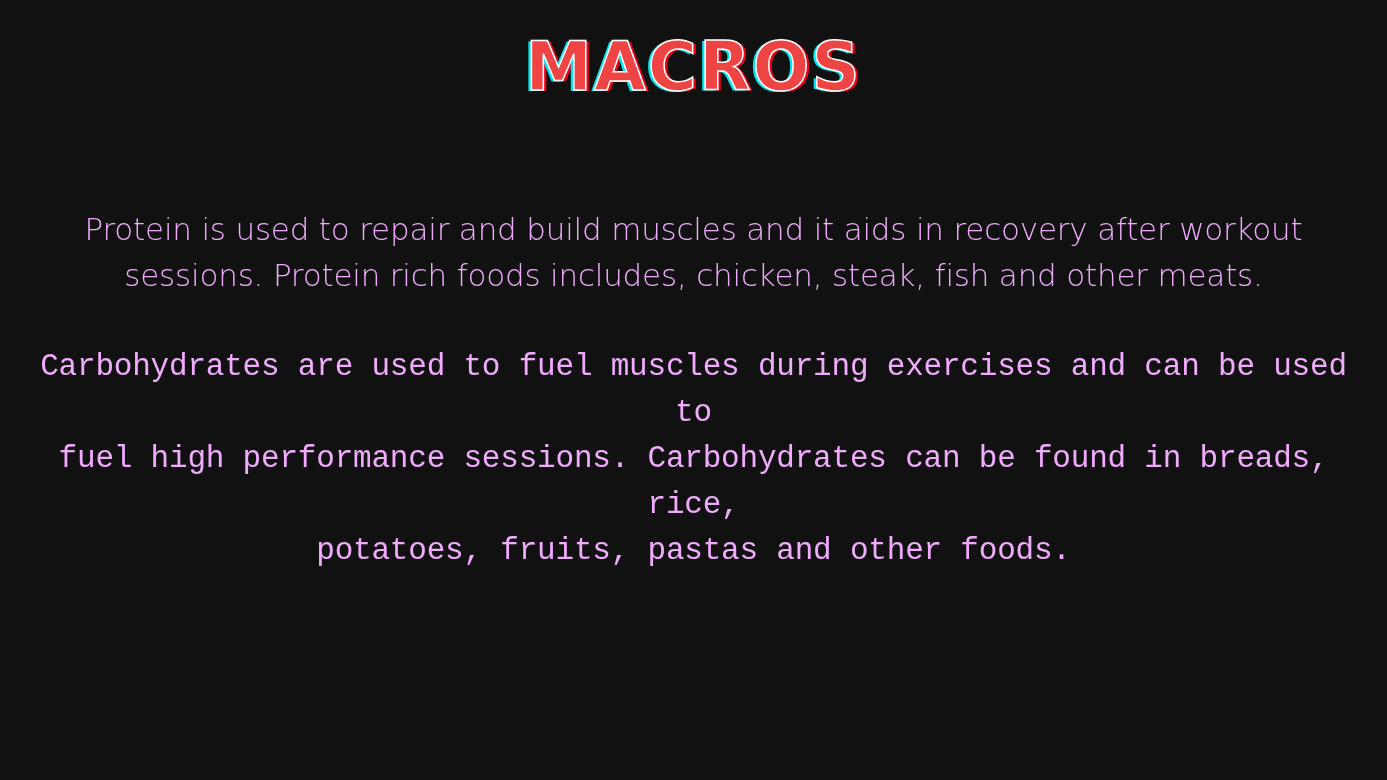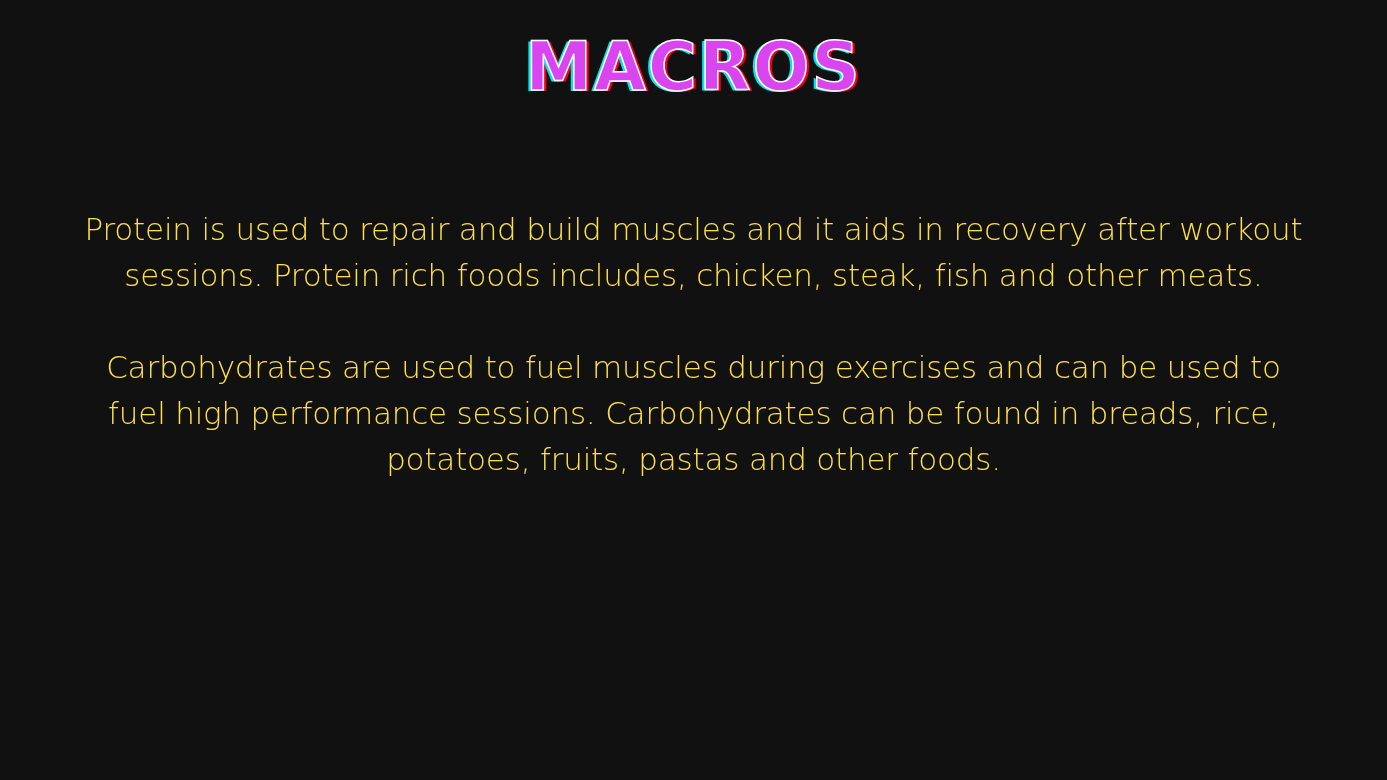--- a/index.html
+++ b/index.html
@@ -35,51 +35,52 @@
     line-height: 1;
   }
 
   .title {
     display: inline-block;
     position: relative;
     font-family: "DejaVu Sans", sans-serif;
     font-weight: 700;
     font-size: 67px;
     letter-spacing: 2px;
-    color: #d946ef;
+    color: #ef4444;
     -webkit-text-stroke: 1.5px #ffffff;
     text-transform: uppercase;
     text-shadow:
       -3px 1px 0 #00e5ef,
        3px 1px 0 #f2001b;
     white-space: nowrap;
   }
 
   
   .body-copy {
     position: absolute;
     top: 206px;
     left: 40px;
     width: 1307px;
     text-align: center;
-    color: #fde047;
+    color: #f0abfc;
     font-family: "DejaVu Sans", "Liberation Sans", sans-serif;
     font-size: 31px;
     font-weight: 300;
     line-height: 46px;
     letter-spacing: -0.2px;
   }
 
   .para {
     margin: 0 0 46px 0;
     white-space: pre-line;
   }
 
   .para:last-child {
     margin-bottom: 0;
+    font-family: Liberation Mono, monospace;
   }
 </style>
 </head>
 <body>
 
 <div class="slide">
 
   <div class="title-wrap">
     <span class="title">MACROS</span>
   </div>

